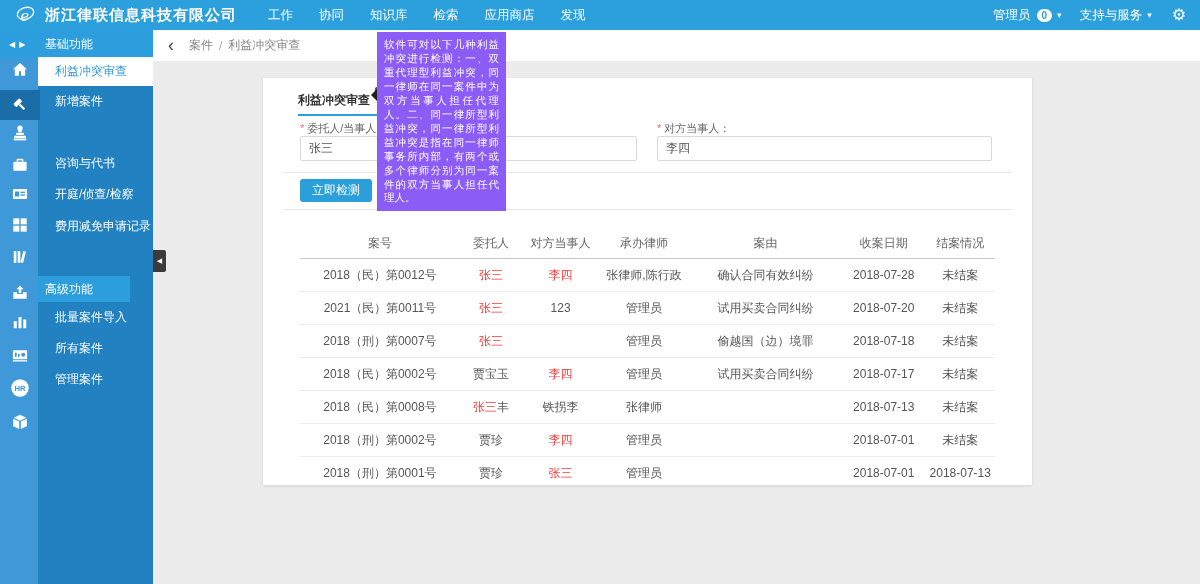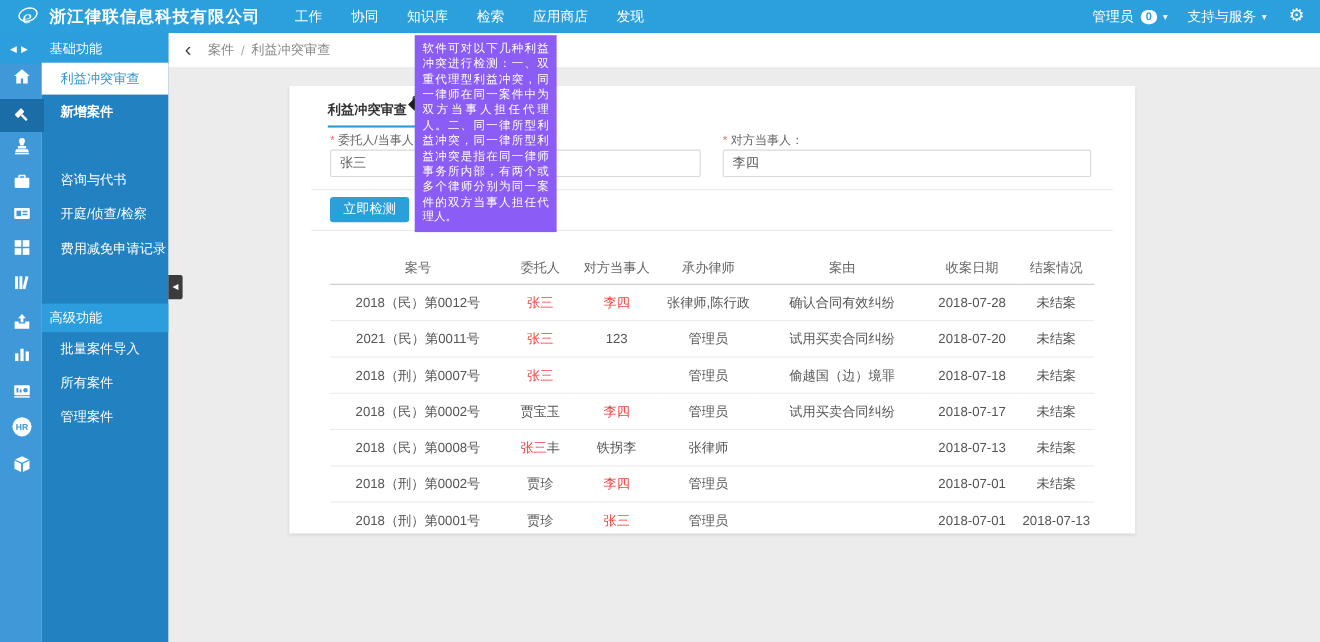--- a/index.html
+++ b/index.html
@@ -17,21 +17,21 @@
   .badge{background:#fff;color:#2ba0dc;border-radius:8px;font-size:10px;padding:0 5px;line-height:13px;font-weight:bold;margin-left:6px;}
   .caret{font-size:9px;margin-left:5px;opacity:.9;}
   .gear{font-size:16px;margin-left:20px;cursor:pointer;line-height:30px;}
 
   
   .sidebar-layer{position:absolute;left:0;top:30px;width:153px;height:554px;z-index:20;}
   .rail-bg{position:absolute;left:0;top:0;width:38px;height:554px;background:#3f99d9;}
   .menu-bg{position:absolute;left:38px;top:0;width:115px;height:554px;background:#2181c1;}
   .strip{position:absolute;background:#2d9edd;color:#fff;font-size:12px;display:flex;align-items:center;cursor:pointer;}
   .strip1{left:0;top:0;width:153px;height:28px;}
-  .strip2{left:38px;top:246px;width:115px;height:26px;}
+  .strip2{left:38px;top:246px;width:92px;height:26px;}
   .strip .s-label{position:absolute;left:45px;white-space:nowrap;}
   .strip2 .s-label{left:7px;}
   .collapse-arrows{position:absolute;left:9px;top:0;height:28px;display:flex;align-items:center;font-size:8px;letter-spacing:4px;cursor:pointer;}
   .menu-item{position:absolute;left:38px;width:115px;height:31px;display:flex;align-items:center;padding-left:17px;box-sizing:border-box;color:#fff;font-size:12px;cursor:pointer;white-space:nowrap;}
   .menu-item.active{background:#fff;color:#2e97d6;height:29px;}
   .rail-cell{position:absolute;left:0;width:40px;height:30px;display:flex;align-items:center;justify-content:center;cursor:pointer;}
   .rail-cell.active{background:#1b6da8;}
   .collapse-tab{position:absolute;left:153px;top:250px;width:13px;height:22px;background:#3b3b3b;color:#fff;font-size:7px;display:flex;align-items:center;justify-content:center;border-radius:0 2px 2px 0;cursor:pointer;z-index:25;}
 
   
@@ -206,21 +206,21 @@
       <div class="rail-cell" style="top: 377px;">
         <svg viewBox="0 0 24 24" width="20" height="20">
           <g fill="#fff">
             <path d="M12 3.2l7.5 3.6L12 10.4 4.5 6.8z"></path>
             <path d="M3.8 8l7.2 3.5v9L3.8 17z"></path>
             <path d="M20.2 8 13 11.5v9l7.2-3.5z"></path>
           </g>
         </svg>
       </div>
       <div class="menu-item active" style="top: 27px;">利益冲突审查</div>
-      <div class="menu-item" style="top: 56px; font-weight: bold;">新增案件</div>
+      <div class="menu-item" style="top: 56px;">新增案件</div>
       <div class="menu-item" style="top: 118px;">咨询与代书</div>
       <div class="menu-item" style="top: 149px;">开庭/侦查/检察</div>
       <div class="menu-item" style="top: 181px;">费用减免申请记录</div>
       <div class="menu-item" style="top: 272px;">批量案件导入</div>
       <div class="menu-item" style="top: 303px;">所有案件</div>
       <div class="menu-item" style="top: 334px;">管理案件</div>
     </aside>
   <div class="collapse-tab">
       <span>◀</span>
     </div>

